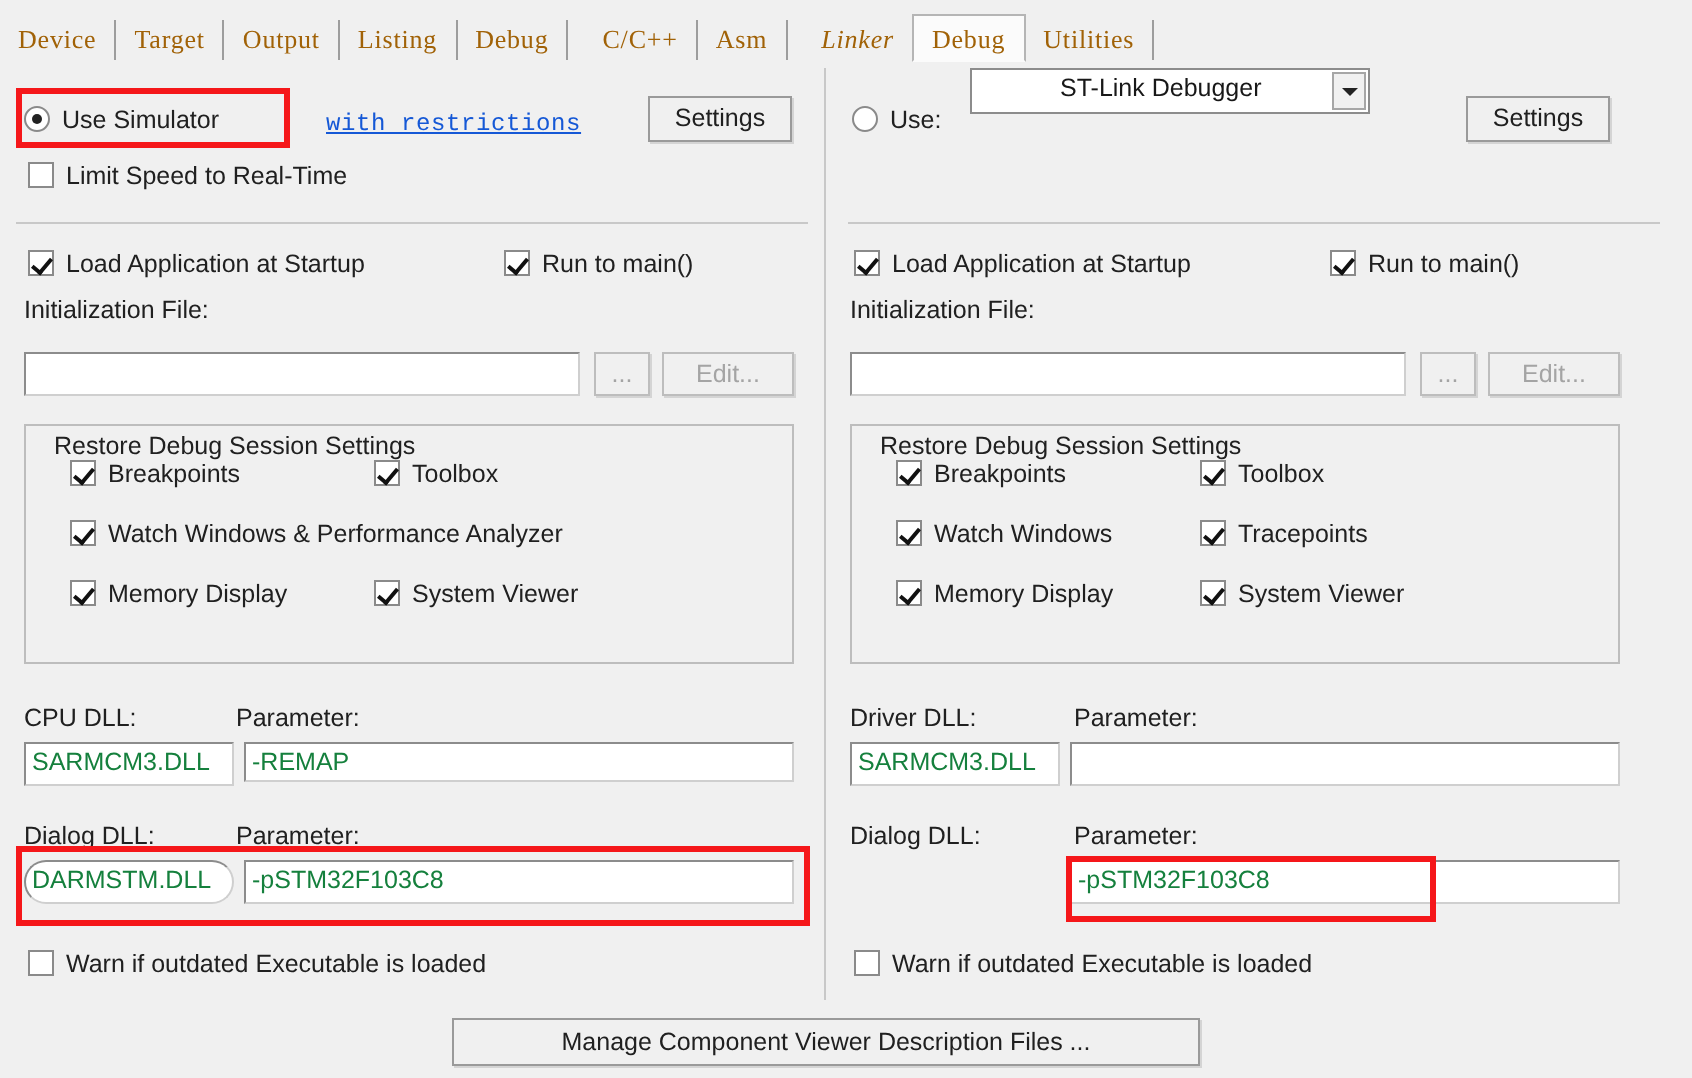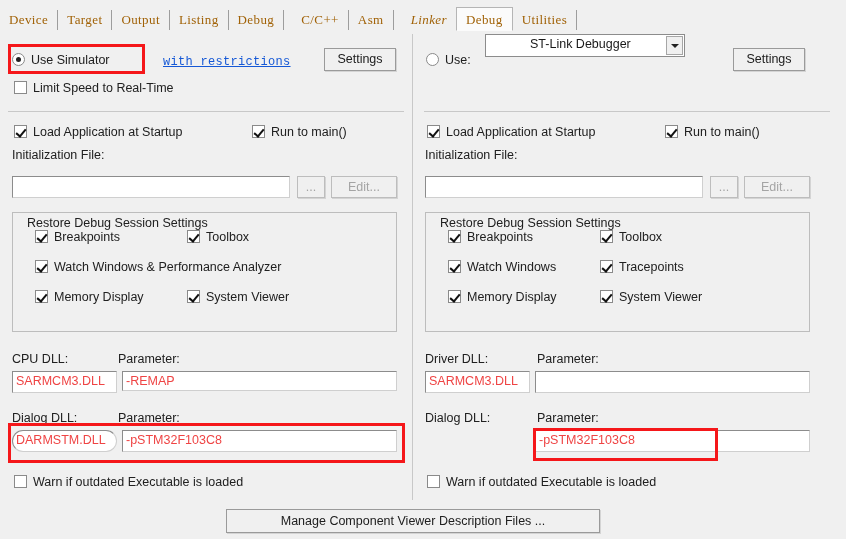--- a/index.html
+++ b/index.html
@@ -157,21 +157,21 @@
   }
   .btn.dis { color: #a4a4a4; border-color: #bdbdbd; }
 
   .field {
     background: #fff;
     border: 1px solid #8c8c8c;
     border-right-color: #cfcfcf;
     border-bottom-color: #cfcfcf;
     box-sizing: border-box;
     font-size: 12.5px;
-    color: #ef4444;
+    color: #15803d;
     padding: 2px 3px 0 3px;
     overflow: hidden;
     white-space: nowrap;
   }
 
   .combo {
     background: #fff;
     border: 1px solid #8c8c8c;
     box-sizing: border-box;
     font-size: 12.5px;

